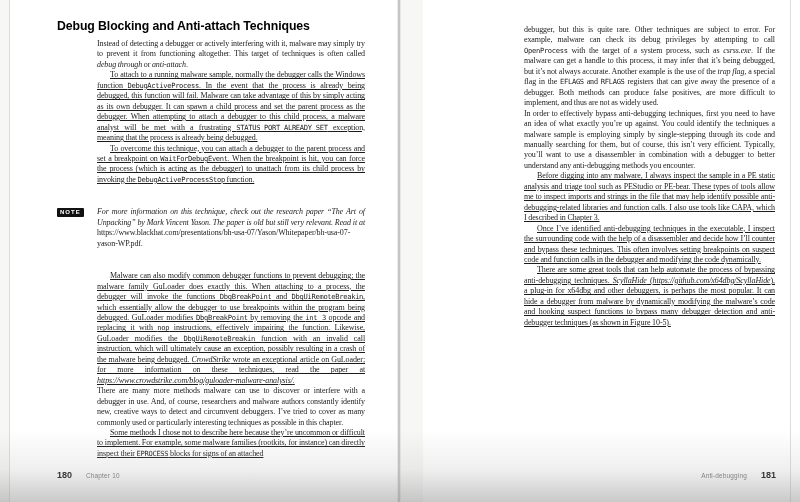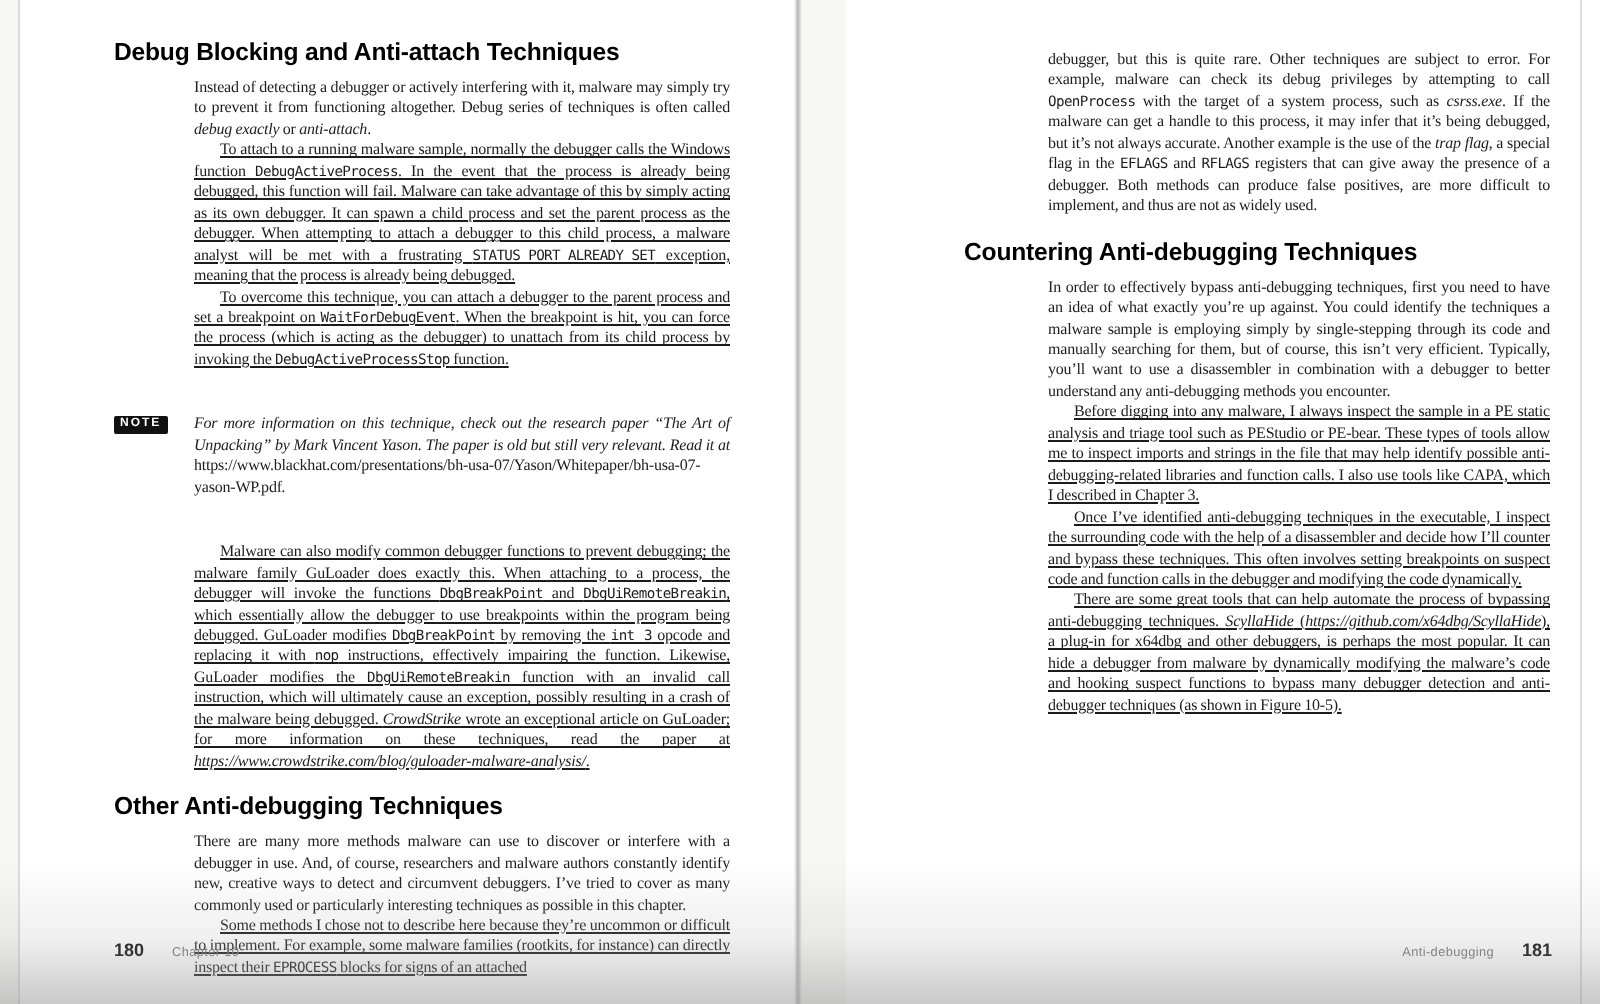--- a/index.html
+++ b/index.html
@@ -49,42 +49,40 @@
   .page-right .folio{margin-left:14px;}
 </style>
 </head>
 <body>
 
 <div class="spread">
 
   <div class="page page-left">
     <div class="page-content" id="left-blocks">
         <div class="section-heading">Debug Blocking and Anti-attach Techniques</div>
-        <p class="para"><span class="run run-r">Instead of detecting a debugger or actively interfering with it, malware may simply try to prevent it from functioning altogether. Debug series of techniques is often called </span><span class="run run-i">debug exactly</span><span class="run run-r"> or </span><span class="run run-i">anti-attach</span><span class="run run-r">.</span></p>
+        <p class="para"><span class="run run-r">Instead of detecting a debugger or actively interfering with it, malware may simply try to prevent it from functioning altogether. This target of techniques is often called </span><span class="run run-i">debug through</span><span class="run run-r"> or </span><span class="run run-i">anti-attach</span><span class="run run-r">.</span></p>
         <p class="para indent"><span class="run run-r">To attach to a running malware sample, normally the debugger calls the Windows function </span><span class="run run-c">DebugActiveProcess</span><span class="run run-r">. In the event that the process is already being debugged, this function will fail. Malware can take advantage of this by simply acting as its own debugger. It can spawn a child process and set the parent process as the debugger. When attempting to attach a debugger to this child process, a malware analyst will be met with a frustrating </span><span class="run run-c">STATUS_PORT_ALREADY_SET</span><span class="run run-r"> exception, meaning that the process is already being debugged.</span></p>
         <p class="para indent"><span class="run run-r">To overcome this technique, you can attach a debugger to the parent process and set a breakpoint on </span><span class="run run-c">WaitForDebugEvent</span><span class="run run-r">. When the breakpoint is hit, you can force the process (which is acting as the debugger) to unattach from its child process by invoking the </span><span class="run run-c">DebugActiveProcessStop</span><span class="run run-r"> function.</span></p>
         <div class="note">
           <span class="note-label">NOTE</span>
           <p class="note-text"><span class="run run-i">For more information on this technique, check out the research paper “The Art of Unpacking” by Mark Vincent Yason. The paper is old but still very relevant. Read it at </span><span class="run run-r">https://www.blackhat.com/presentations/bh-usa-07/Yason/Whitepaper/bh-usa-07-yason-WP.pdf</span><span class="run run-i">.</span></p>
         </div>
         <p class="para indent"><span class="run run-r">Malware can also modify common debugger functions to prevent debugging; the malware family GuLoader does exactly this. When attaching to a process, the debugger will invoke the functions </span><span class="run run-c">DbgBreakPoint</span><span class="run run-r"> and </span><span class="run run-c">DbgUiRemoteBreakin</span><span class="run run-r">, which essentially allow the debugger to use breakpoints within the program being debugged. GuLoader modifies </span><span class="run run-c">DbgBreakPoint</span><span class="run run-r"> by removing the </span><span class="run run-c">int 3</span><span class="run run-r"> opcode and replacing it with </span><span class="run run-c">nop</span><span class="run run-r"> instructions, effectively impairing the function. Likewise, GuLoader modifies the </span><span class="run run-c">DbgUiRemoteBreakin</span><span class="run run-r"> function with an invalid call instruction, which will ultimately cause an exception, possibly resulting in a crash of the malware being debugged. </span><span class="run run-i">CrowdStrike</span><span class="run run-r"> wrote an exceptional article on GuLoader; for more information on these techniques, read the paper at </span><span class="run run-i">https://www.crowdstrike.com/blog/guloader-malware-analysis/</span><span class="run run-r">.</span></p>
-        <div class="section-heading">Other Anti-debugging Techniques</div>
         <p class="para"><span class="run run-r">There are many more methods malware can use to discover or interfere with a debugger in use. And, of course, researchers and malware authors constantly identify new, creative ways to detect and circumvent debuggers. I’ve tried to cover as many commonly used or particularly interesting techniques as possible in this chapter.</span></p>
         <p class="para indent"><span class="run run-r">Some methods I chose not to describe here because they’re uncommon or difficult to implement. For example, some malware families (rootkits, for instance) can directly inspect their </span><span class="run run-c">EPROCESS</span><span class="run run-r"> blocks for signs of an attached</span></p>
       </div>
     <div class="footer">
       <span class="folio">180</span>
       <span class="running-head">Chapter 10</span>
     </div>
   </div>
 
   <div class="page page-right">
     <div class="page-content" id="right-blocks">
         <p class="para"><span class="run run-r">debugger, but this is quite rare. Other techniques are subject to error. For example, malware can check its debug privileges by attempting to call </span><span class="run run-c">OpenProcess</span><span class="run run-r"> with the target of a system process, such as </span><span class="run run-i">csrss.exe</span><span class="run run-r">. If the malware can get a handle to this process, it may infer that it’s being debugged, but it’s not always accurate. Another example is the use of the </span><span class="run run-i">trap flag</span><span class="run run-r">, a special flag in the </span><span class="run run-c">EFLAGS</span><span class="run run-r"> and </span><span class="run run-c">RFLAGS</span><span class="run run-r"> registers that can give away the presence of a debugger. Both methods can produce false positives, are more difficult to implement, and thus are not as widely used.</span></p>
-        <div class="section-heading">Countering Anti-debugging Techniques</div>
         <p class="para"><span class="run run-r">In order to effectively bypass anti-debugging techniques, first you need to have an idea of what exactly you’re up against. You could identify the techniques a malware sample is employing simply by single-stepping through its code and manually searching for them, but of course, this isn’t very efficient. Typically, you’ll want to use a disassembler in combination with a debugger to better understand any anti-debugging methods you encounter.</span></p>
         <p class="para indent"><span class="run run-r">Before digging into any malware, I always inspect the sample in a PE static analysis and triage tool such as PEStudio or PE-bear. These types of tools allow me to inspect imports and strings in the file that may help identify possible anti-debugging-related libraries and function calls. I also use tools like CAPA, which I described in Chapter 3.</span></p>
         <p class="para indent"><span class="run run-r">Once I’ve identified anti-debugging techniques in the executable, I inspect the surrounding code with the help of a disassembler and decide how I’ll counter and bypass these techniques. This often involves setting breakpoints on suspect code and function calls in the debugger and modifying the code dynamically.</span></p>
         <p class="para indent"><span class="run run-r">There are some great tools that can help automate the process of bypassing anti-debugging techniques. </span><span class="run run-i">ScyllaHide</span><span class="run run-r"> (</span><span class="run run-i">https://github.com/x64dbg/ScyllaHide</span><span class="run run-r">), a plug-in for x64dbg and other debuggers, is perhaps the most popular. It can hide a debugger from malware by dynamically modifying the malware’s code and hooking suspect functions to bypass many debugger detection and anti-debugger techniques (as shown in Figure 10-5).</span></p>
       </div>
     <div class="footer">
       <span class="running-head">Anti-debugging</span>
       <span class="folio">181</span>
     </div>
   </div>

